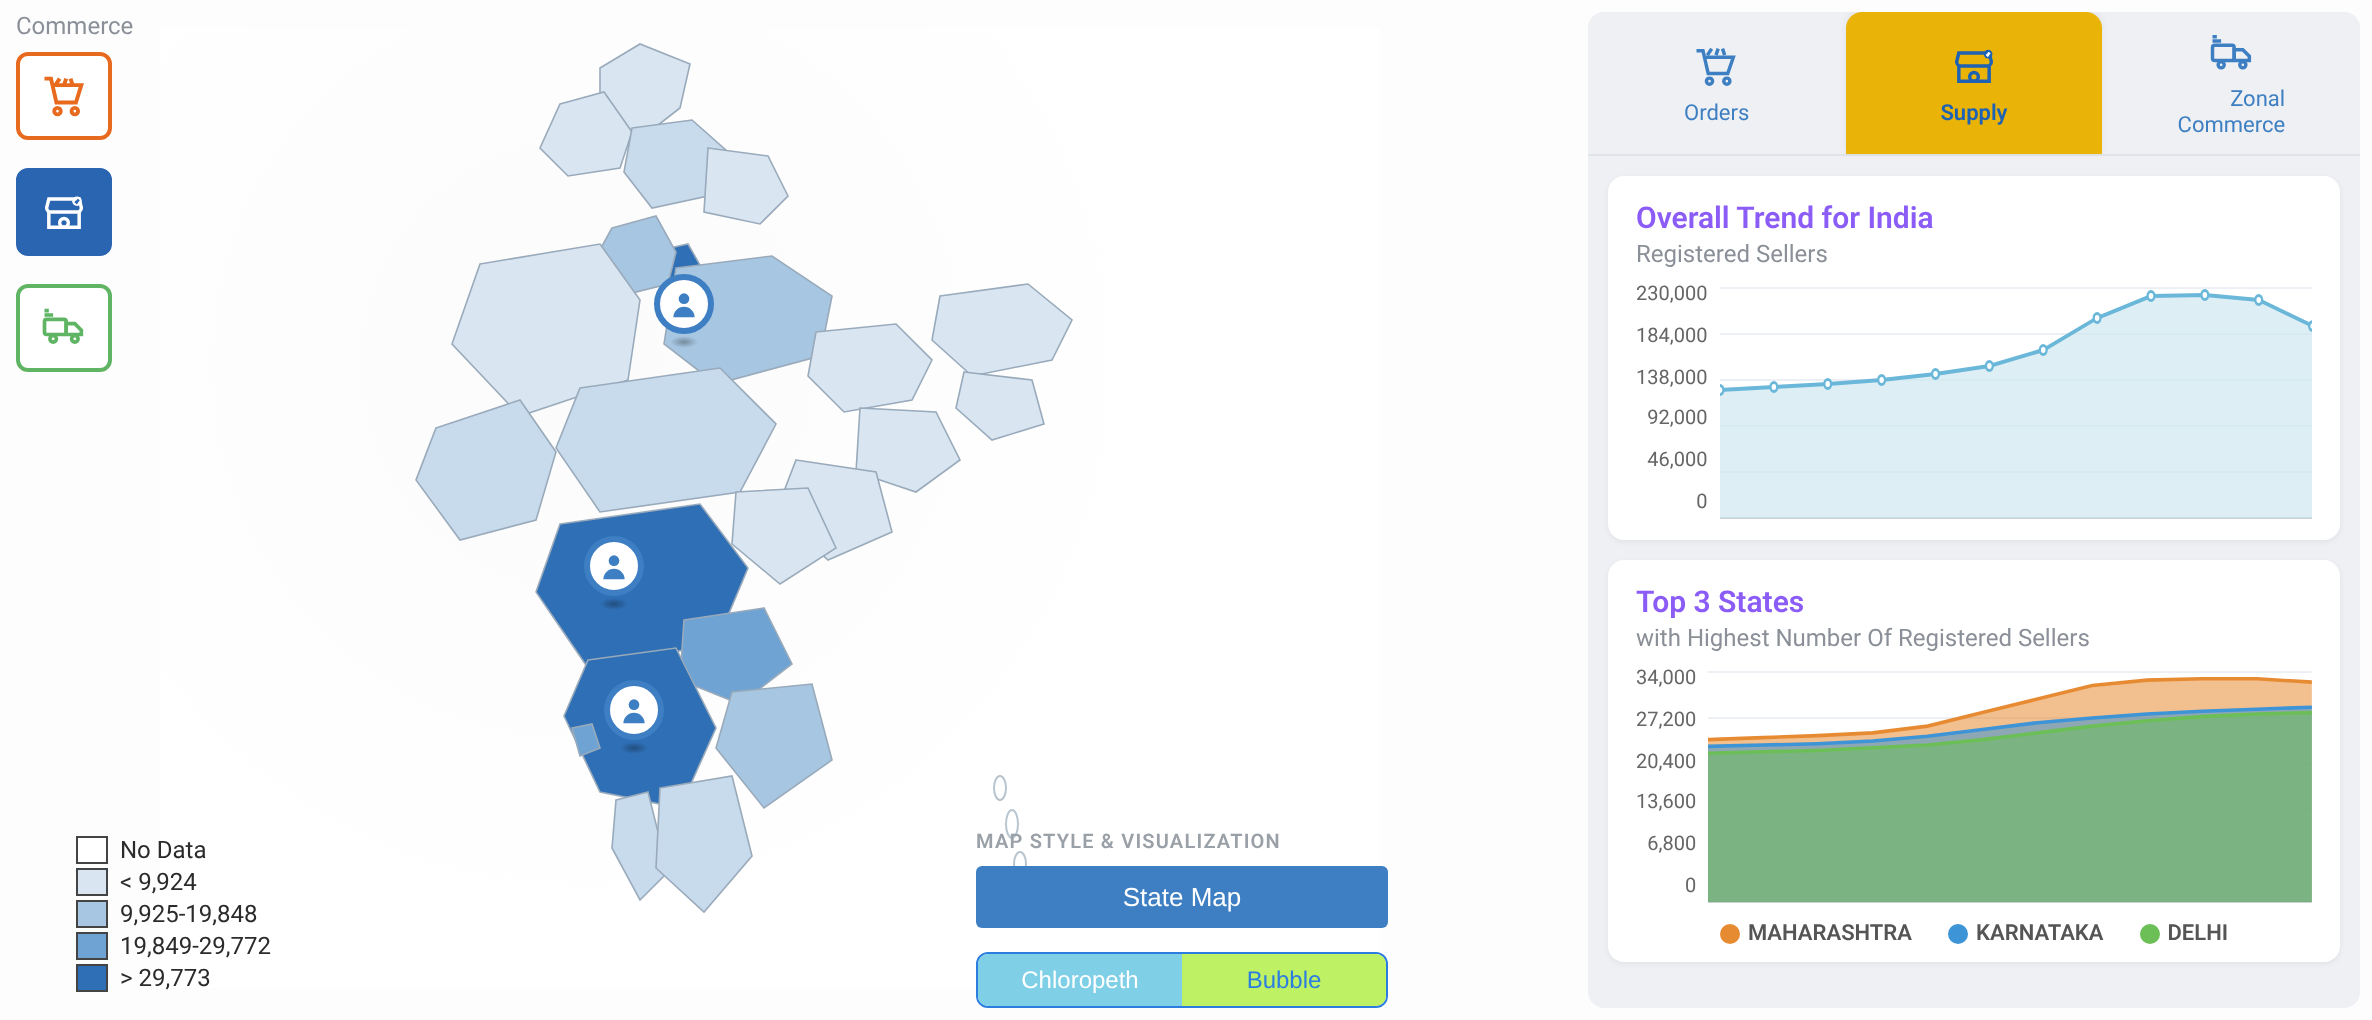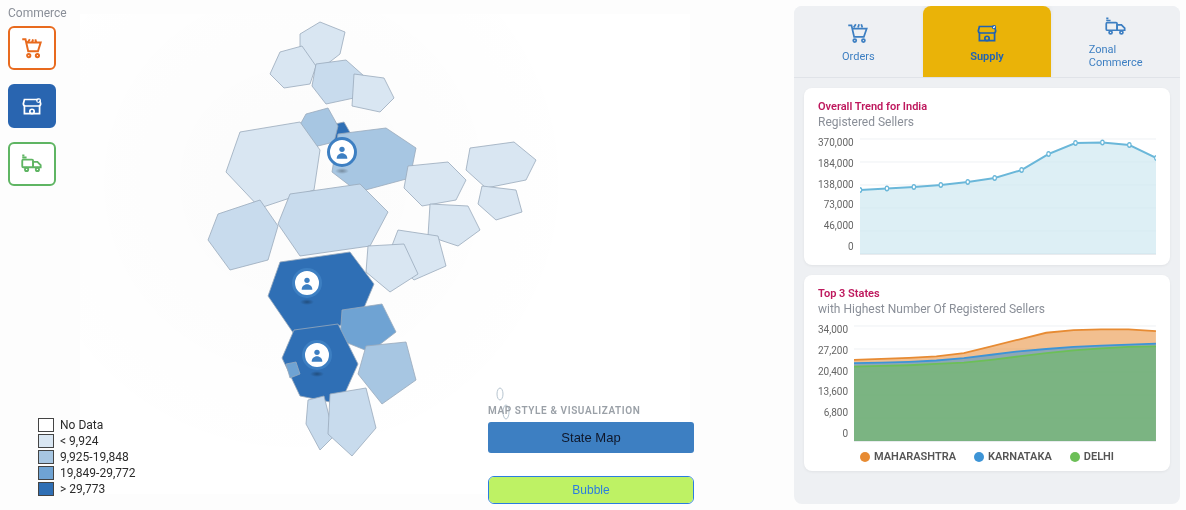--- a/index.html
+++ b/index.html
@@ -97,27 +97,27 @@
   .map-controls-label {
     font-size: 10px;
     letter-spacing: 0.6px;
     color: #9aa0a7;
     font-weight: 600;
     margin-bottom: 6px;
   }
   .state-map-btn {
     width: 100%;
     background: #3d7fc2;
-    color: #0f172a;
+    color: #ffffff;
     border: none;
     border-radius: 3px;
     padding: 8px 0;
     font-size: 13px;
     cursor: pointer;
-    margin-bottom: 23px;
+    margin-bottom: 12px;
   }
   .toggle-group {
     display: flex;
     width: 100%;
     border-radius: 6px;
     overflow: hidden;
     border: 1px solid #2b7de0;
   }
   .toggle-btn {
     flex: 1;
@@ -172,23 +172,23 @@
   .tab svg { width: 30px; height: 26px; }
 
   .card {
     background: #fff;
     border-radius: 8px;
     margin: 10px;
     padding: 12px 14px 8px;
     box-shadow: 0 1px 3px rgba(0,0,0,0.06);
   }
   .card-title {
-    font-size: 11px;
+    font-size: 15px;
     font-weight: 600;
-    color: #be185d;
+    color: #8b5cf6;
   }
   .card-sub {
     font-size: 12px;
     color: #8a8f98;
     margin-top: 2px;
     margin-bottom: 8px;
   }
 
   .chart-wrap {
     display:flex;
@@ -372,20 +372,21 @@
   <div class="legend-row">
     <div class="legend-swatch" style="background:#2f6fb5"></div>
     <span>&gt; 29,773</span>
   </div>
 </div>
 
 <div class="map-controls">
   <div class="map-controls-label">MAP STYLE &amp; VISUALIZATION</div>
   <button class="state-map-btn">State Map</button>
   <div class="toggle-group">
+    <button class="toggle-btn active">Chloropeth</button>
     <button class="toggle-btn">Bubble</button>
   </div>
 </div>
 
 <div class="right-panel">
 
   <div class="tab-bar">
     <div class="tab">
       <svg viewBox="0 0 24 24" fill="none" stroke="#3d7fc2" stroke-width="1.6">
         <path d="M3 5h3l2.4 10.5h9L20 8H7"></path>
@@ -406,36 +407,36 @@
       <span>Supply</span>
     </div>
     <div class="tab">
       <svg viewBox="0 0 24 24" fill="none" stroke="#3d7fc2" stroke-width="1.6">
         <rect x="3" y="8" width="10" height="7" rx="1"></rect>
           <path d="M13 10h4l3 3v2h-7z"></path>
           <circle cx="7" cy="17" r="1.4"></circle>
           <circle cx="17" cy="17" r="1.4"></circle>
         <path d="M3 6h4M3 4h2"></path>
       </svg>
-      <div style="line-height:1.1; text-align:left">
+      <div style="line-height:1.1; text-align:right">
         <span>Zonal</span><br>
         <span>Commerce</span>
       </div>
     </div>
   </div>
 
   <div class="card">
     <div class="card-title">Overall Trend for India</div>
     <div class="card-sub">Registered Sellers</div>
     <div class="chart-wrap">
       <div class="y-axis-labels">
-        <span>370,000</span>
+        <span>230,000</span>
         <span>184,000</span>
         <span>138,000</span>
-        <span>73,000</span>
+        <span>92,000</span>
         <span>46,000</span>
         <span>0</span>
       </div>
       <svg class="chart-svg" id="chart-overall" viewBox="0 0 380 120" preserveAspectRatio="none">
           <line x1="0" x2="380" y1="117" y2="117" class="axis"></line>
           <line x1="0" x2="380" y1="94" y2="94" class="grid"></line>
           <line x1="0" x2="380" y1="71" y2="71" class="grid"></line>
           <line x1="0" x2="380" y1="48" y2="48" class="grid"></line>
           <line x1="0" x2="380" y1="25" y2="25" class="grid"></line>
           <line x1="0" x2="380" y1="2" y2="2" class="grid"></line>

